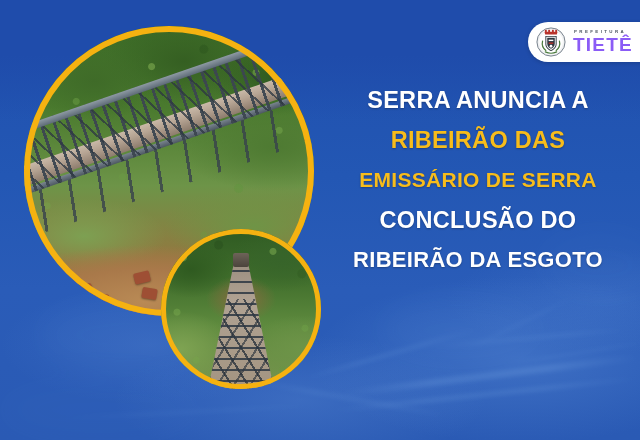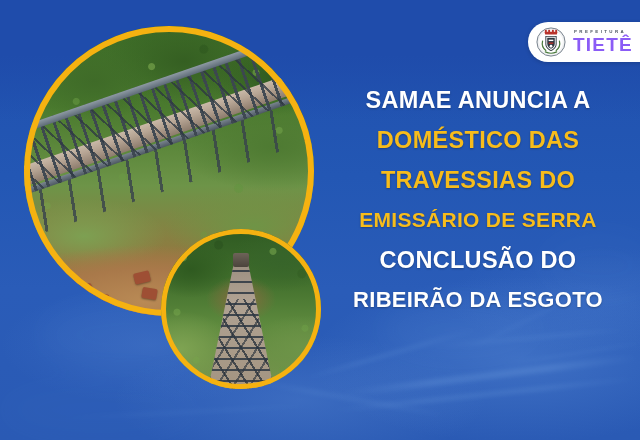--- a/index.html
+++ b/index.html
@@ -298,23 +298,22 @@
         <div class="walk-deck"></div>
         <div class="walk-diag"></div>
         <div class="walk-rungs"></div>
         <div class="walk-box"></div>
       </div>
     </div>
   </div>
   <div class="ring ring-small"></div>
 
   <div class="headline">
-    <span class="line white">SAMAE ANUNCIA A</span>
-    <span class="line yellow">DOMÉSTICO DAS</span>
-    <span class="line yellow">TRAVESSIAS DO</span>
+    <span class="line white">SERRA ANUNCIA A</span>
+    <span class="line yellow">RIBEIRÃO DAS</span>
     <span class="line yellow sz-xs">EMISSÁRIO DE SERRA</span>
     <span class="line white">CONCLUSÃO DO</span>
     <span class="line white sz-sm">RIBEIRÃO DA ESGOTO</span>
   </div>
 
   <div class="logo-plate">
     <svg class="crest" viewBox="0 0 64 64">
       <circle cx="32" cy="32" r="30" fill="#f2f3f4" stroke="#6f7a85" stroke-width="2"></circle>
       <circle cx="32" cy="32" r="25" fill="#ffffff"></circle>
 

